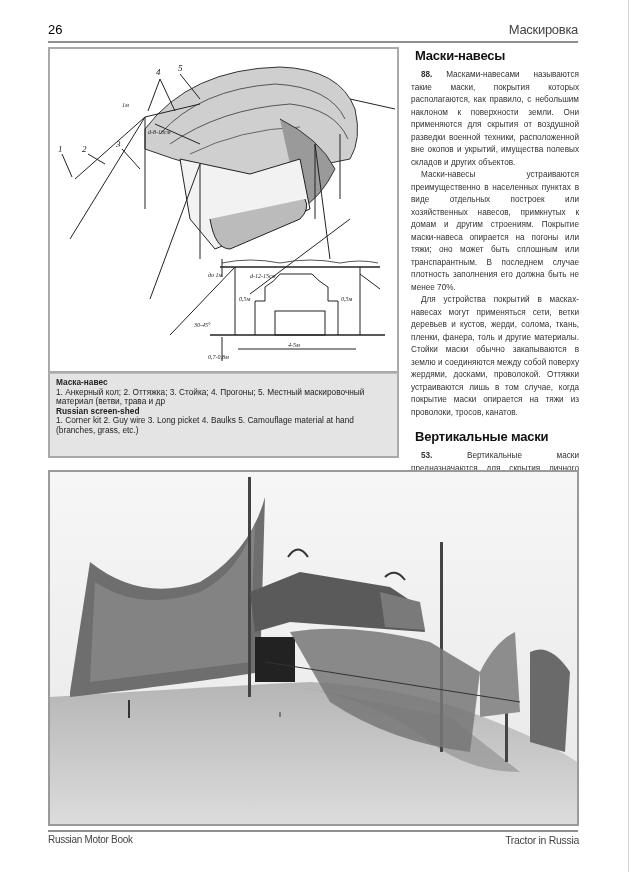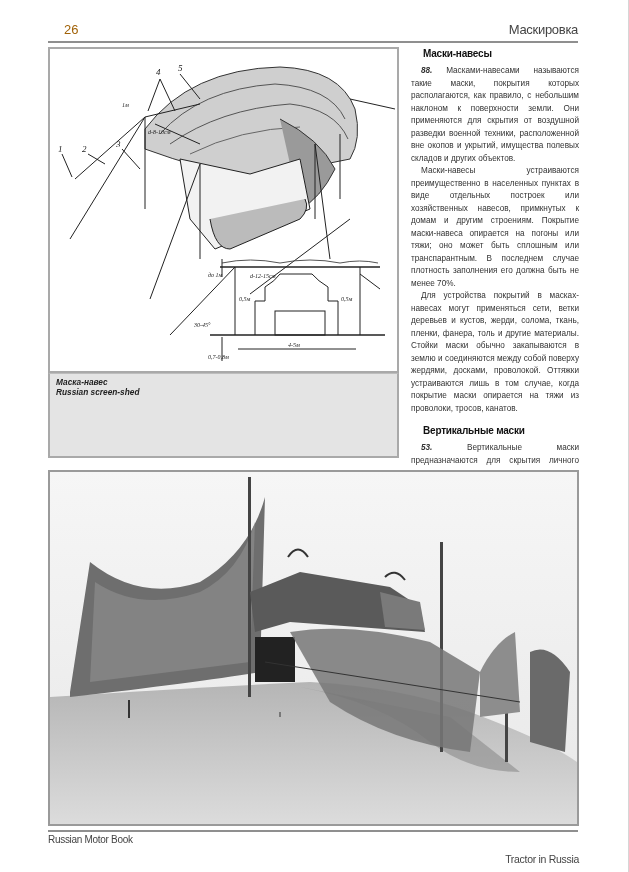--- a/index.html
+++ b/index.html
@@ -2,51 +2,51 @@
 <html><head>
   <meta charset="utf-8">
   <style>
     html, body { margin: 0; padding: 0; background: #ffffff; }
     body {
       width: 629px; height: 872px; position: relative; overflow: hidden;
       font-family: "Liberation Sans", sans-serif; color: #222;
     }
     .page-edge { position: absolute; top: 0; right: 0; width: 1px; height: 872px; background: #d6d6d6; }
     .running-head { position: absolute; left: 48px; top: 22px; width: 530px; height: 20px; }
-    .running-head .num { position: absolute; left: 16px; top: 0; font-size: 13px; color: #a16207; }
+    .running-head .num { position: absolute; left: 0; top: 0; font-size: 13px; color: #000000; }
     .running-head .sec { position: absolute; right: 0; top: 0; font-size: 13px; color: #444; letter-spacing: -0.3px; text-align: center; }
     .rule { position: absolute; left: 48px; width: 530px; height: 2px; background: #8f8f8f; }
     .rule.top { top: 41px; }
     .rule.bottom { top: 830px; }
 
     
     .figure-box { position: absolute; left: 48px; top: 47px; width: 351px; height: 326px; border: 2px solid #a9a9a9; background: #fff; box-sizing: border-box; }
     .figure-box svg { position: absolute; left: 0; top: 0; }
 
     .caption-box {
       position: absolute; left: 48px; top: 373px; width: 351px; height: 85px;
       background: #e4e4e4; border: 2px solid #a9a9a9; border-top: 1px solid #bdbdbd;
-      box-sizing: border-box; padding: 4px 6px; font-size: 8.3px; line-height: 9.6px; font-style: italic; color: #222;
+      box-sizing: border-box; padding: 4px 6px; font-size: 8.3px; line-height: 9.6px; color: #222;
     }
     .caption-box .ttl { font-weight: bold; }
     .caption-box p { margin: 0; }
 
     
     .col { position: absolute; left: 411px; top: 48px; width: 168px; }
-    .col h2 { margin: 0 0 6px 12px; font-size: 10px; font-weight: bold; letter-spacing: -0.2px; color: #111; }
+    .col h2 { margin: 0 0 6px 4px; font-size: 13px; font-weight: bold; letter-spacing: -0.2px; color: #111; }
     .col p { margin: 0; font-size: 8.2px; line-height: 12.5px; text-align: justify; text-indent: 10px; color: #333; }
-    .col .para-num { font-weight: bold; font-style: italic; }
+    .col .para-num { font-weight: bold; }
     .col h2.second { margin-top: 10px; }
 
     
     .photo-frame { position: absolute; left: 48px; top: 470px; width: 531px; height: 356px; border: 2px solid #9a9a9a; box-sizing: border-box; background: #f3f3f3; overflow: hidden; }
     .photo-frame svg { display: block; }
 
     .footer-left { position: absolute; left: 48px; top: 834px; font-size: 10px; color: #444; letter-spacing: -0.3px; }
-    .footer-right { position: absolute; right: 50px; top: 834px; font-size: 10.5px; color: #444; letter-spacing: -0.3px; margin-top: 19px; }
+    .footer-right { position: absolute; right: 50px; top: 834px; font-size: 10.5px; color: #444; letter-spacing: -0.3px; }
   </style>
 </head>
 <body>
 
 <div class="page-edge"></div>
 
 <div class="running-head">
   <span class="num">26</span>
   <span class="sec">Маскировка</span>
 </div>
@@ -121,21 +121,23 @@
       <text x="144" y="278">30-45°</text>
       <text x="238" y="298">4-5м</text>
       <text x="158" y="228">до 1м</text>
       <text x="158" y="310">0,7-0,8м</text>
     </g>
   </svg>
 </div>
 
 <div class="caption-box">
   <p class="ttl">Маска-навес</p>
+  <p>1. Анкерный кол; 2. Оттяжка; 3. Стойка; 4. Прогоны; 5. Местный маскировочный материал (ветви, трава и др</p>
   <p class="ttl">Russian screen-shed</p>
+  <p>1. Corner kit 2. Guy wire 3. Long picket 4. Baulks 5. Camouflage material at hand (branches, grass, etc.)</p>
 </div>
 
 <div class="col">
   <h2>Маски-навесы</h2>
   <p><span class="para-num">88.</span><span> Масками-навесами называются такие маски, покрытия которых располагаются, как правило, с небольшим наклоном к поверхности земли. Они применяются для скрытия от воздушной разведки военной техники, расположенной вне окопов и укрытий, имущества полевых складов и других объектов.</span></p>
   <p>Маски-навесы устраиваются преимущественно в населенных пунктах в виде отдельных построек или хозяйственных навесов, примкнутых к домам и другим строениям. Покрытие маски-навеса опирается на погоны или тяжи; оно может быть сплошным или транспарантным. В последнем случае плотность заполнения его должна быть не менее 70%.</p>
   <p>Для устройства покрытий в масках-навесах могут применяться сети, ветки деревьев и кустов, жерди, солома, ткань, пленки, фанера, толь и другие материалы. Стойки маски обычно закапываются в землю и соединяются между собой поверху жердями, досками, проволокой. Оттяжки устраиваются лишь в том случае, когда покрытие маски опирается на тяжи из проволоки, тросов, канатов.</p>
   <h2 class="second">Вертикальные маски</h2>
   <p><span class="para-num">53.</span><span> Вертикальные маски предназначаются для скрытия личного состава, вооружения, техники и сооружений на позициях и движения по дорогам и колонным путям от наземной разведки и перспективного наблюдения с самолетов и вертолетов. Они</span></p>
 </div>

